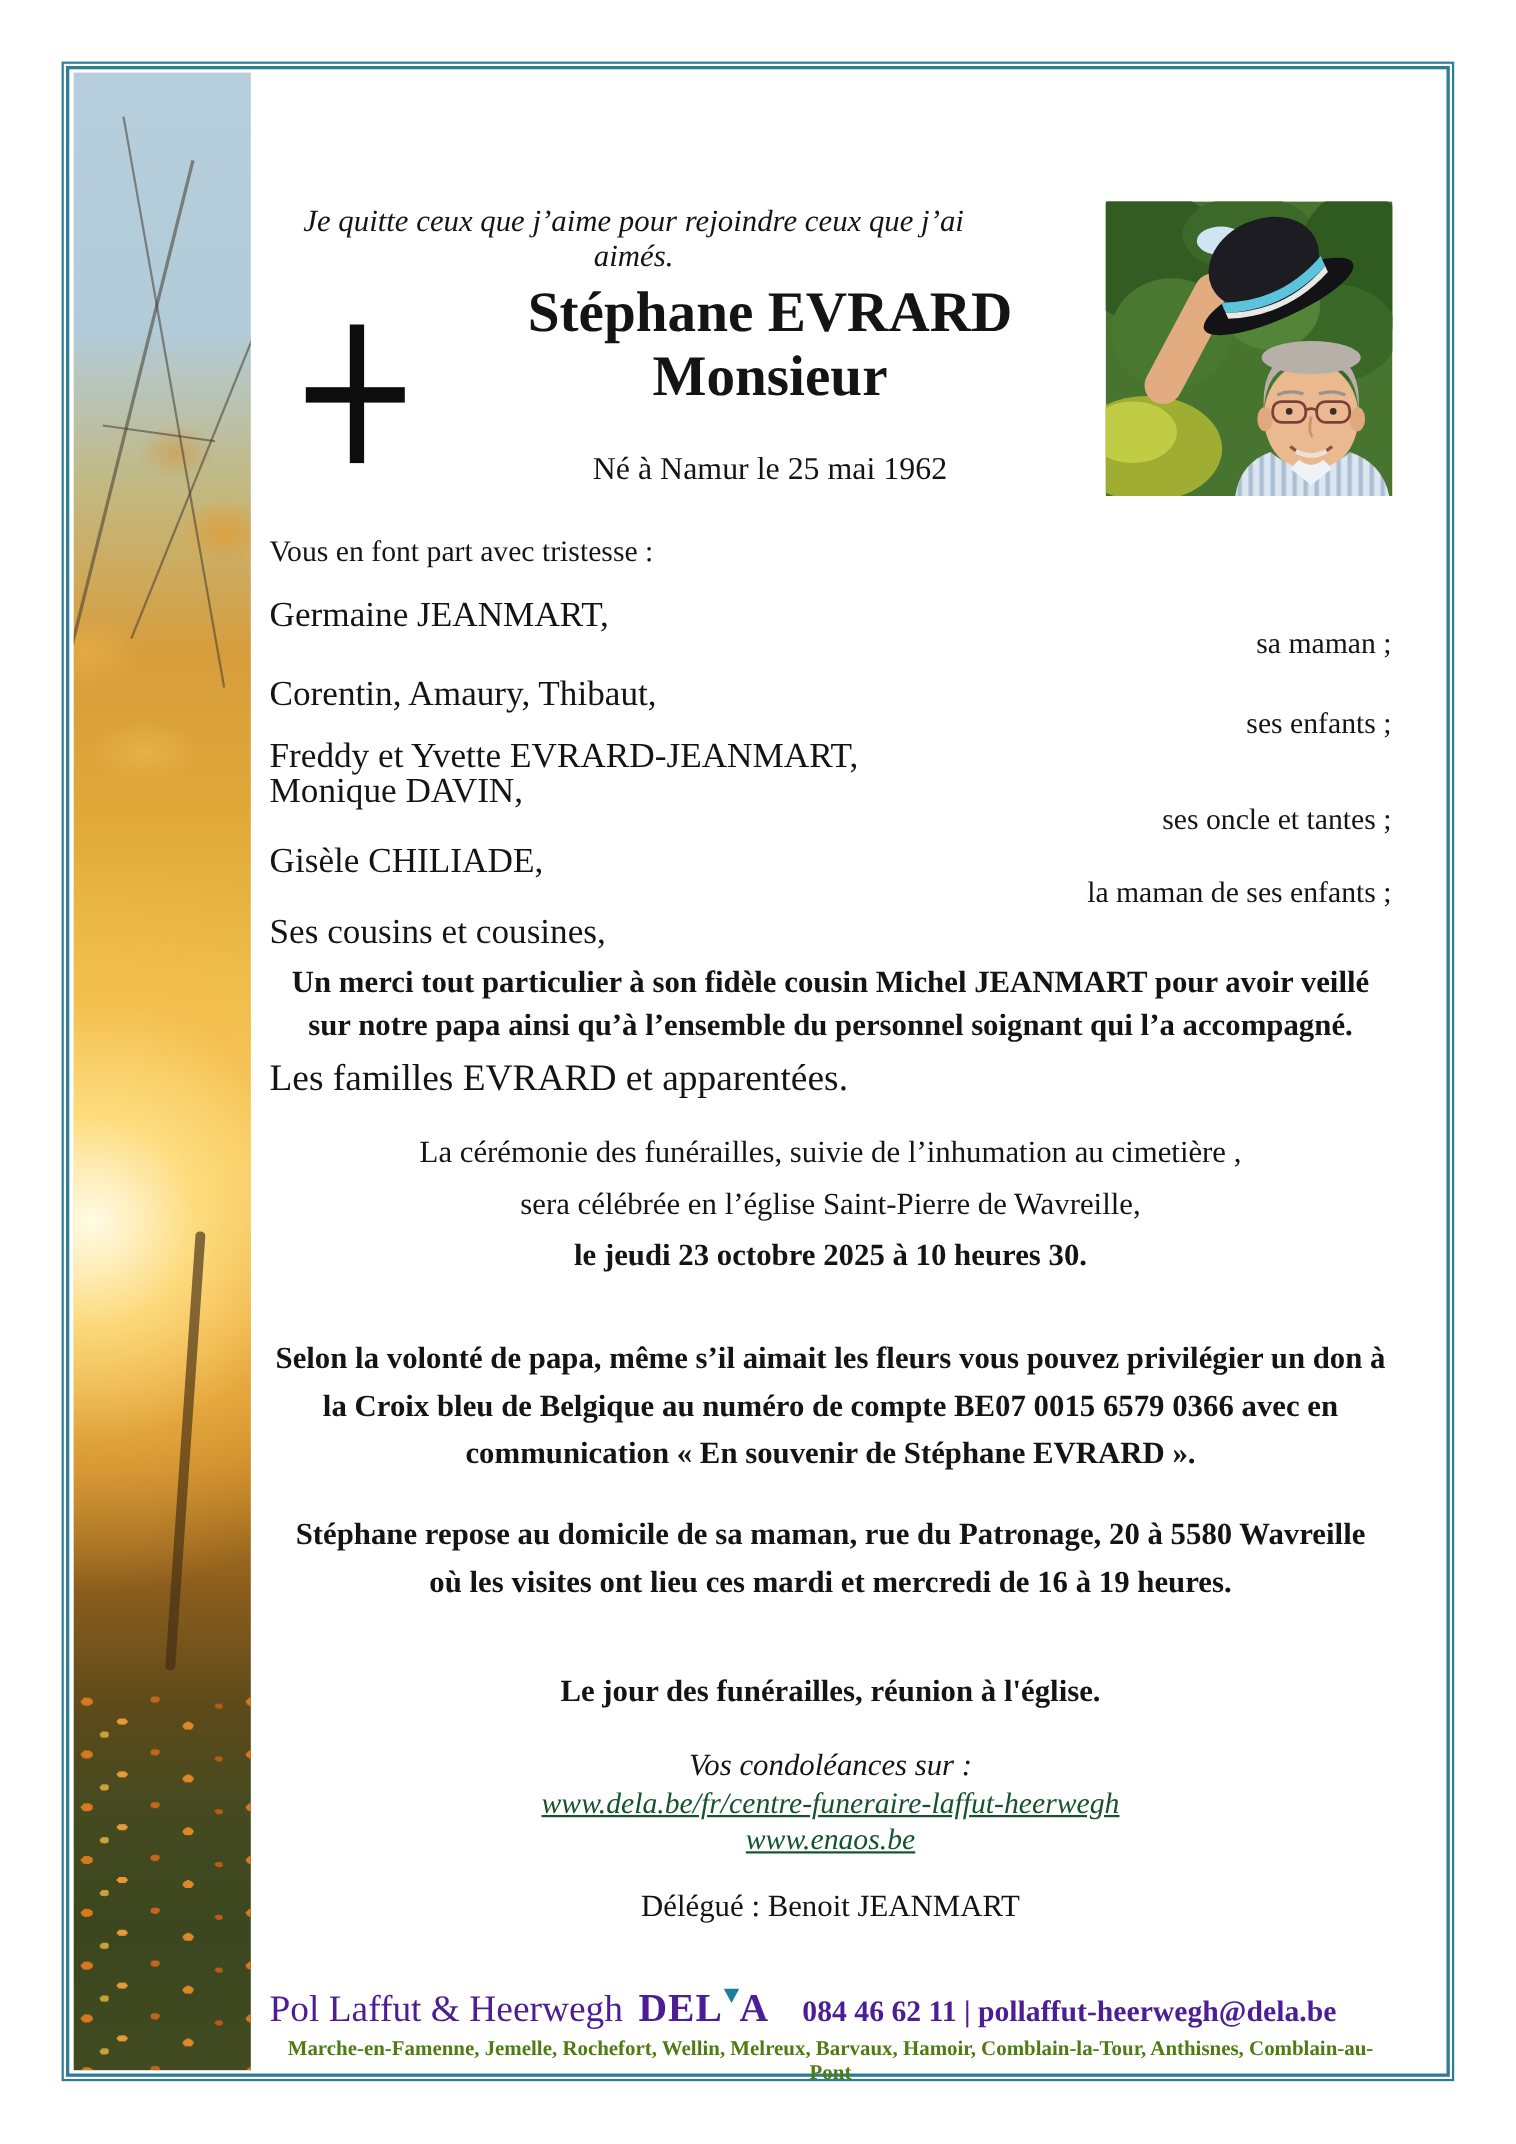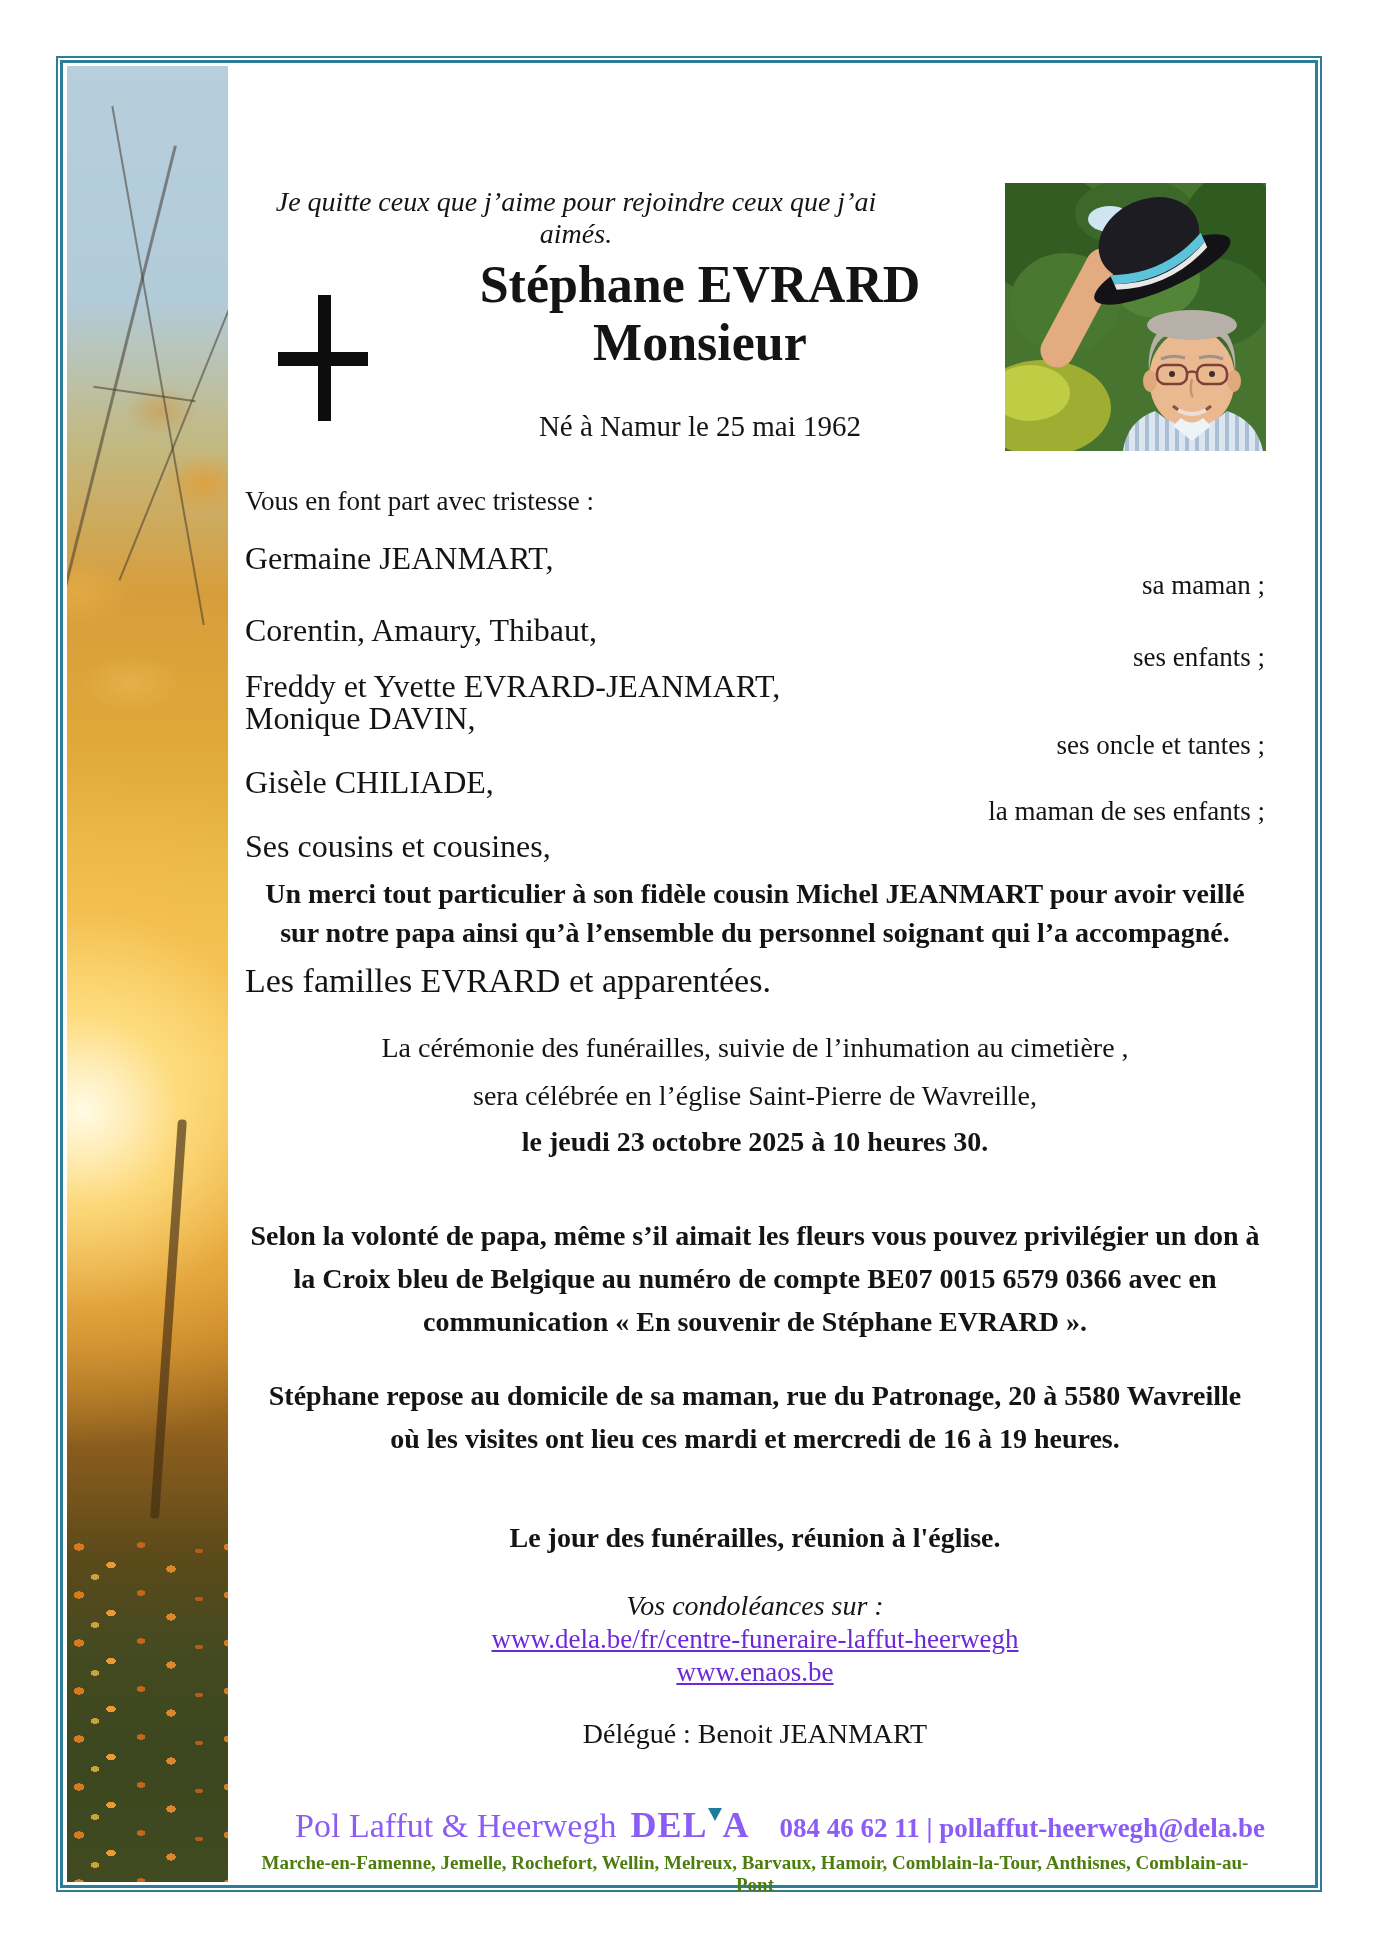--- a/index.html
+++ b/index.html
@@ -74,25 +74,25 @@
   .cline    { left:245px; width:1020px; text-align:center; font-size:28px; }
   .cer1 { top:1032px; } .cer2 { top:1080px; }
   .cer3 { top:1126px; font-weight:bold; }
   .bline    { left:245px; width:1020px; text-align:center; font-size:28px; font-weight:bold; }
   .don1 { top:1220px; } .don2 { top:1263px; } .don3 { top:1306px; }
   .rep1 { top:1380px; } .rep2 { top:1423px; }
   .gathering { top:1522px; }
   .condolabel { left:245px; top:1590px; width:1020px; text-align:center; font-style:italic; font-size:28px; }
   .linkline  { left:245px; width:1020px; text-align:center; font-size:27px; }
   .lk1 { top:1624px; } .lk2 { top:1657px; }
-  a.weblink { color:#6d28d9; text-decoration:underline; }
+  a.weblink { color:#14532d; font-style:italic; text-decoration:underline; }
   .delegate { left:245px; top:1718px; width:1020px; text-align:center; font-size:28px; }
 
   
-  .footer-main { left:245px; top:1804px; width:1020px; text-align:right; color:#8b5cf6; white-space:nowrap; }
+  .footer-main { left:245px; top:1804px; width:1020px; text-align:left; color:#4c1d95; white-space:nowrap; }
   .f-company { font-size:34px; }
   .f-logo    { font-size:36px; font-weight:bold; letter-spacing:1px; margin-left:10px; }
   .f-tri     { display:inline-block; width:0; height:0; border-left:7px solid transparent;
                border-right:7px solid transparent; border-top:13px solid #1e7d9c;
                vertical-align:top; margin:4px 0 0 1px; }
   .f-contact { font-size:27px; font-weight:bold; margin-left:26px; }
   .footer-towns { left:245px; top:1852px; width:1020px; text-align:center; color:#4d7c0f;
                   font-size:19px; font-weight:600; }
 </style>
 </head>

